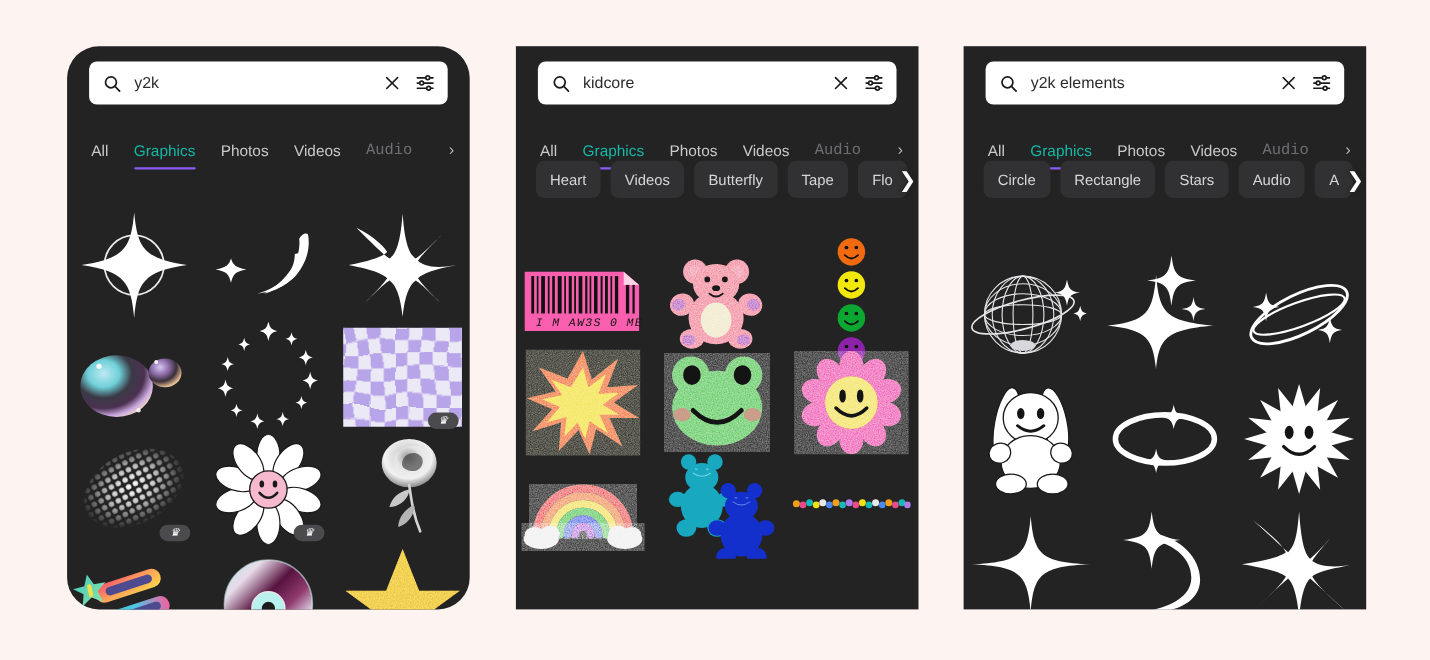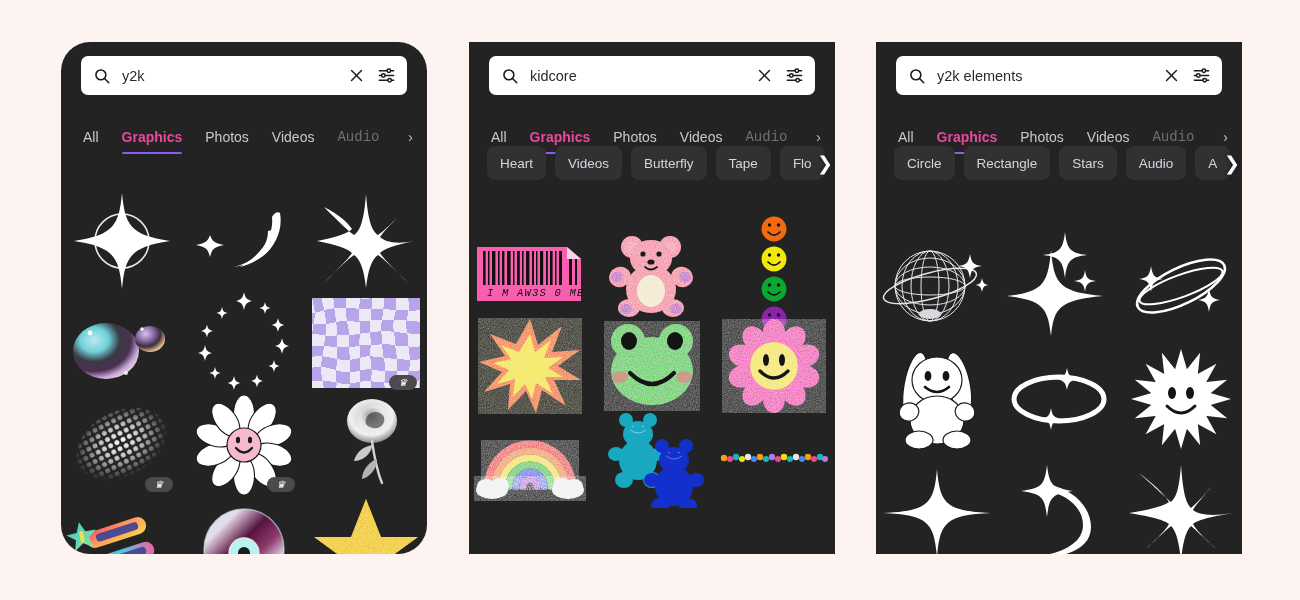--- a/index.html
+++ b/index.html
@@ -52,21 +52,21 @@
     display: flex; align-items: center;
     gap: 23px;
   }
   .tab {
     position: relative;
     font-size: 14px;
     color: #c9c9cb;
     white-space: nowrap;
     padding-bottom: 9px;
   }
-  .tab.active { color: #ec4899; font-weight: bold; }
+  .tab.active { color: #14b8a6; font-weight: normal; }
   .tab.active::after {
     content: "";
     position: absolute;
     left: 0; right: 0; bottom: 0;
     height: 2px;
     background: #8a5cf5;
     border-radius: 1px;
   }
   .tab.faded { color: #6f6f73; font-family: Liberation Mono, monospace; }
   .tabs-more {

